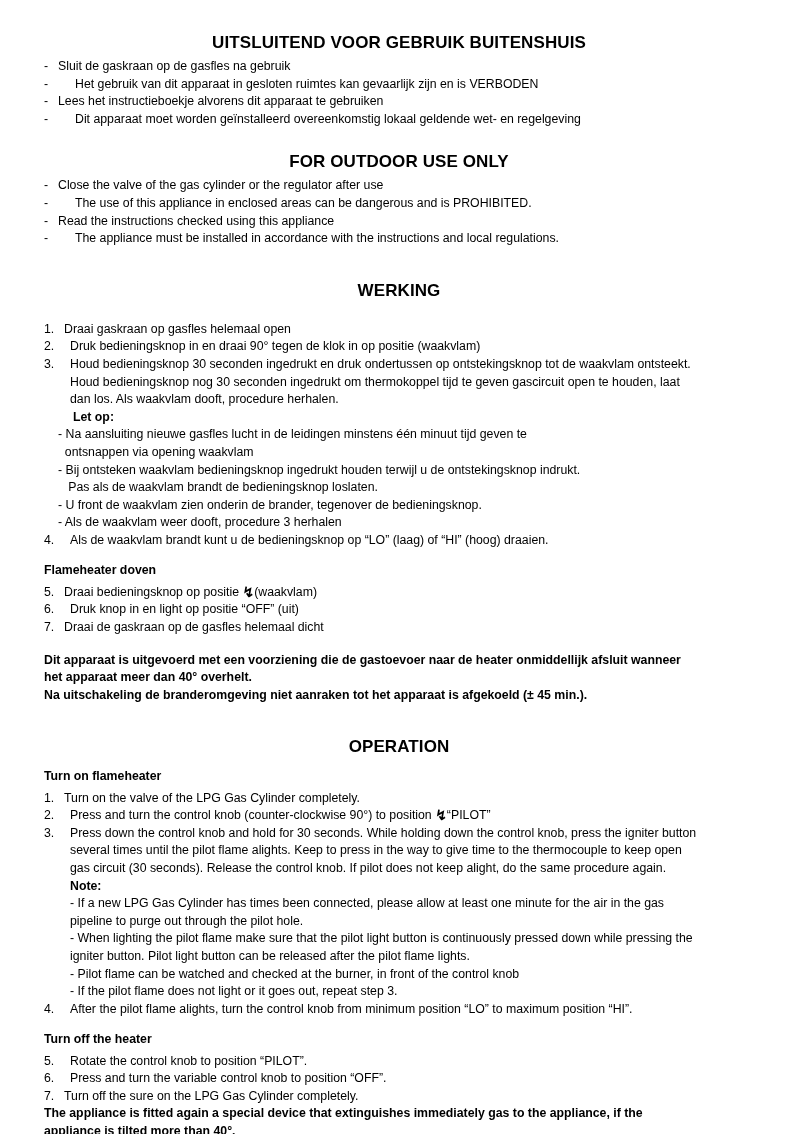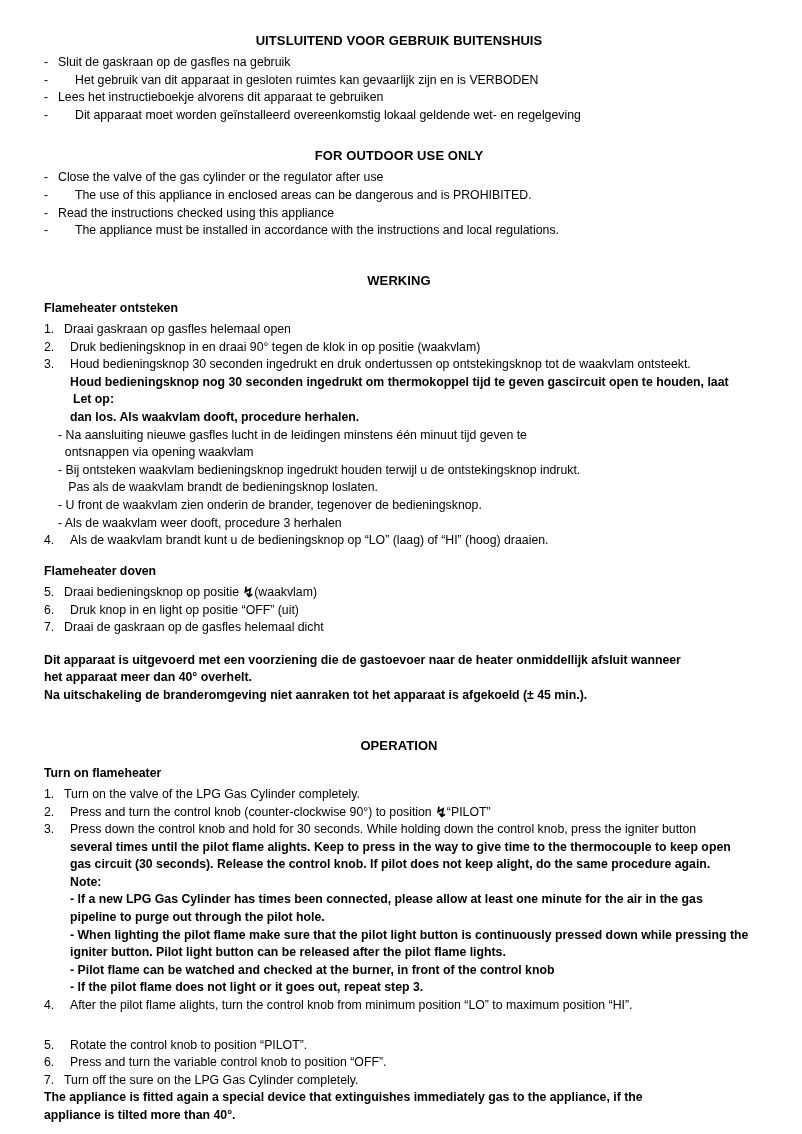--- a/index.html
+++ b/index.html
@@ -18,21 +18,21 @@
     position: relative;
     width: 802px;
     height: 1134px;
     box-sizing: border-box;
     padding: 0 48px 0 44px;
     overflow: hidden;
   }
   .heading {
     text-align: center;
     font-weight: bold;
-    font-size: 13px;
+    font-size: 17px;
     letter-spacing: 0.1px;
     margin: 0;
     line-height: 1.0;
   }
   .subheading {
     font-weight: bold;
     font-size: 12.3px;
     margin: 0;
     line-height: 1.0;
   }
@@ -63,21 +63,21 @@
   .row .body {
     flex: 1 1 auto;
   }
   
   .m-tight  { width: 14px; }
   .m-wide   { width: 31px; }
   .m-num-tight { width: 20px; }
   .m-num-wide  { width: 26px; }
   .indent-note { padding-left: 29px; }
   .indent-sub  { padding-left: 14px; }
-  .indent-cont { padding-left: 26px; font-weight: bold; }
+  .indent-cont { padding-left: 26px; }
   .spacer-s { height: 7px; }
   .spacer-m { height: 15px; }
   .spacer-l { height: 25px; }
   .spacer-xl { height: 34px; }
   .bolt {
     font-weight: bold;
     font-size: 14px;
     line-height: 1;
     display: inline-block;
     transform: translateY(1px);
@@ -136,39 +136,38 @@
       <span class="body">The appliance must be installed in accordance with the instructions and local regulations.</span>
     </div>
   </div>
 
   <div class="spacer-xl"></div>
 
   <div class="sect">
     <div class="heading">WERKING</div>
     <div class="spacer-m"></div>
 
-    <div class="subheading">Flameheater ontsteken</div>
     <div class="spacer-s"></div>
 
     <div class="row">
       <span class="marker m-num-tight">1.</span>
       <span class="body">Draai gaskraan op gasfles helemaal open</span>
     </div>
     <div class="row">
       <span class="marker m-num-wide">2.</span>
       <span class="body">Druk bedieningsknop in en draai 90° tegen de klok in op positie (waakvlam)</span>
     </div>
     <div class="row">
       <span class="marker m-num-wide">3.</span>
       <span class="body">Houd bedieningsknop 30 seconden ingedrukt en druk ondertussen op ontstekingsknop tot de waakvlam ontsteekt.</span>
     </div>
     <div class="line indent-cont">Houd bedieningsknop nog 30 seconden ingedrukt om thermokoppel tijd te geven gascircuit open te houden, laat</div>
+    <div class="line indent-cont">dan los. Als waakvlam dooft, procedure herhalen.</div>
+
     <div class="line bold indent-note">Let op:</div>
-
-    <div class="line indent-cont">dan los. Als waakvlam dooft, procedure herhalen.</div>
     <div class="line indent-sub">- Na aansluiting nieuwe gasfles lucht in de leidingen minstens één minuut tijd geven te</div>
     <div class="line indent-sub">  ontsnappen via opening waakvlam</div>
     <div class="line indent-sub">- Bij ontsteken waakvlam bedieningsknop ingedrukt houden terwijl u de ontstekingsknop indrukt.</div>
     <div class="line indent-sub">   Pas als de waakvlam brandt de bedieningsknop loslaten.</div>
     <div class="line indent-sub">- U front de waakvlam zien onderin de brander, tegenover de bedieningsknop.</div>
     <div class="line indent-sub">- Als de waakvlam weer dooft, procedure 3 herhalen</div>
 
     <div class="row">
       <span class="marker m-num-wide">4.</span>
       <span class="body">Als de waakvlam brandt kunt u de bedieningsknop op “LO” (laag) of “HI” (hoog) draaien.</span>
@@ -231,20 +230,21 @@
     <div class="line indent-cont">- Pilot flame can be watched and checked at the burner, in front of the control knob</div>
     <div class="line indent-cont">- If the pilot flame does not light or it goes out, repeat step 3.</div>
 
     <div class="row">
       <span class="marker m-num-wide">4.</span>
       <span class="body">After the pilot flame alights, turn the control knob from minimum position “LO” to maximum position “HI”.</span>
     </div>
 
     <div class="spacer-m"></div>
 
+    <div class="subheading">Turn off the heater</div>
     <div class="spacer-s"></div>
 
     <div class="row">
       <span class="marker m-num-wide">5.</span>
       <span class="body">Rotate the control knob to position “PILOT”.</span>
     </div>
     <div class="row">
       <span class="marker m-num-wide">6.</span>
       <span class="body">Press and turn the variable control knob to position “OFF”.</span>
     </div>

